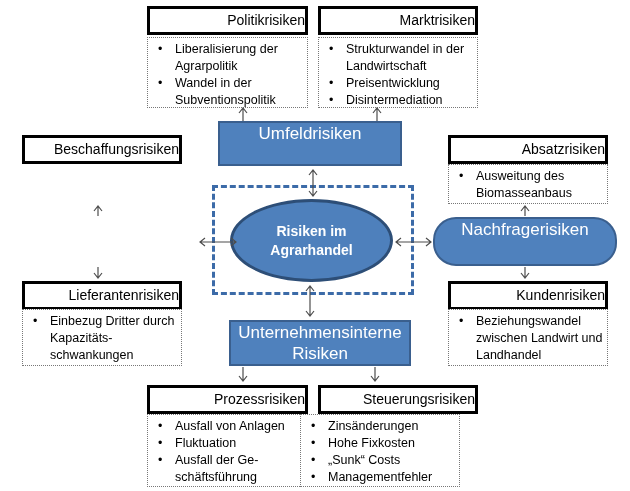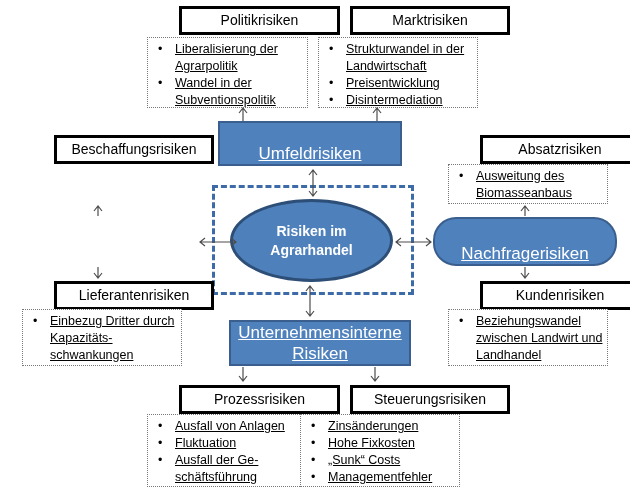--- a/index.html
+++ b/index.html
@@ -11,62 +11,60 @@
     width: 630px; height: 491px;
     background: #ffffff;
     overflow: hidden;
   }
 
   
   .titlebox {
     position: absolute;
     border: 3px solid #000;
     background: #fff;
-    text-align: center;
+    text-align: right;
     font-size: 14px;
     line-height: 19px;
     padding: 2px 0;
     height: 29px;
-    margin-left: 32px;
   }
 
   
   .bullets {
     position: absolute;
     border: 1px dotted #777;
     background: #fff;
     font-size: 12.5px;
     padding: 3px 1px 2px 0;
   }
-  .bullets ul { list-style: none; text-decoration: underline; }
+  .bullets ul { list-style: none; }
   .bullets li {
     position: relative;
     padding-left: 27px;
     line-height: 17px;
     text-align: left;
   }
   .bullets li::before {
     content: "\2022";
     position: absolute;
     left: 10px; top: 0;
   }
 
   
   .hub {
     position: absolute;
     background: var(--hub-fill, #4F81BD);
     border: 2px solid var(--hub-border, #3A5F8E);
     color: #fff;
     display: flex;
-    align-items: flex-end;
+    align-items: flex-start;
     justify-content: center;
     text-align: center;
     font-size: 17px;
     line-height: 21px;
-    text-decoration: underline;
   }
   .hub-top    { left: 218px; top: 121px; width: 184px; height: 45px; }
   .hub-left   { left: 12px;  top: 217px; width: 183px; height: 49px; }
   .hub-right  { left: 433px; top: 217px; width: 184px; height: 49px; border-radius: 23px; }
   .hub-bottom { left: 221px; top: 320px; width: 182px; height: 46px; margin-left: 8px; }
 
   
   .dashedbox {
     position: absolute;
     left: 212px; top: 185px; width: 202px; height: 110px;

